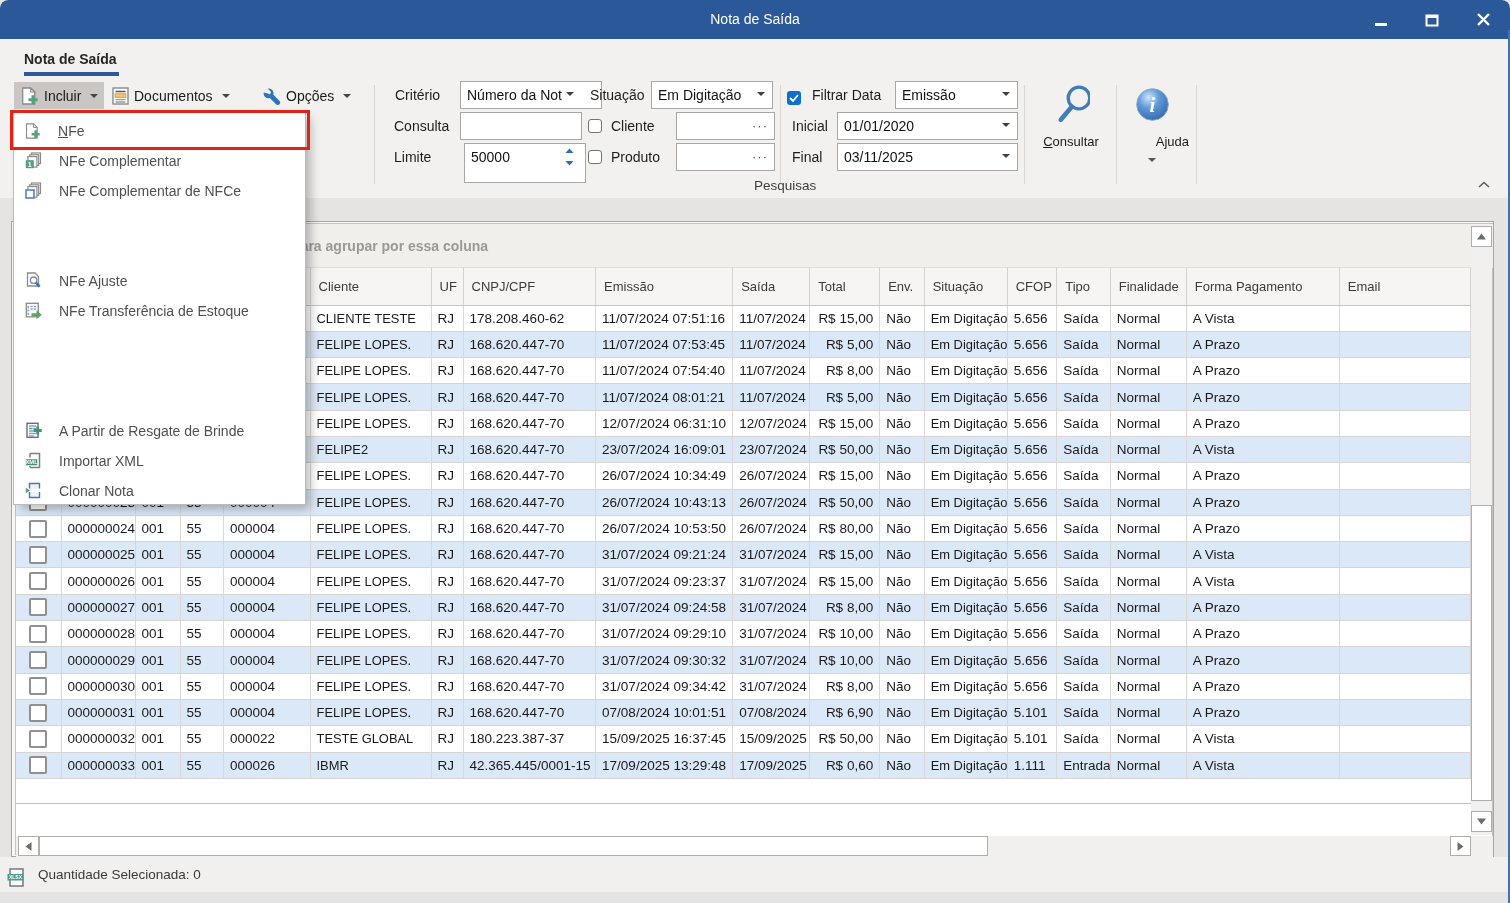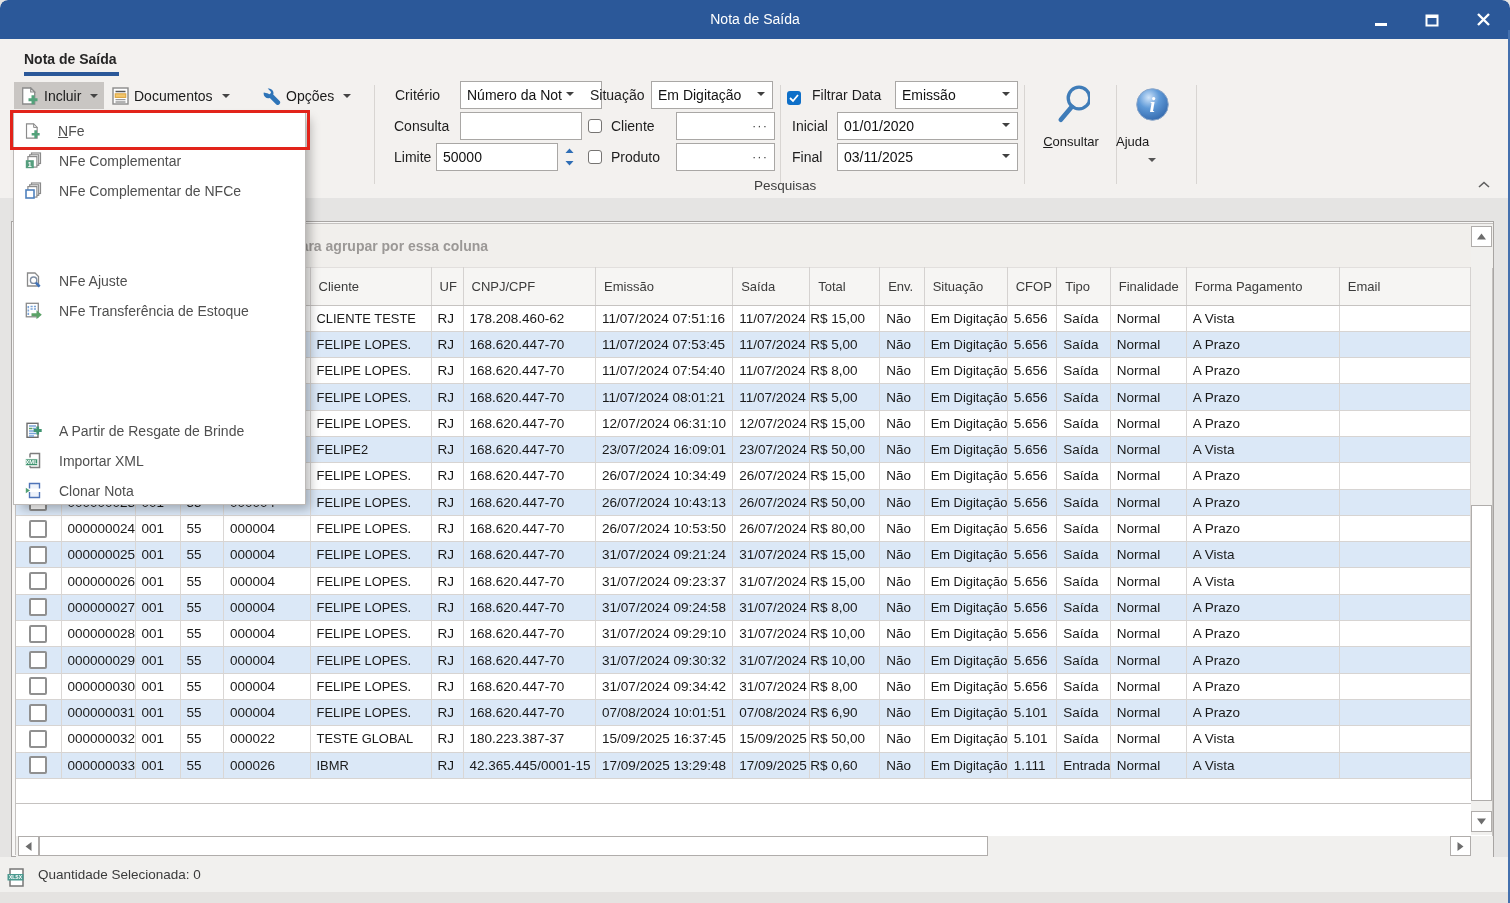--- a/index.html
+++ b/index.html
@@ -31,21 +31,21 @@
 #band{position:absolute;left:0;top:0;width:1477px;height:44px;background:#f1efec;overflow:hidden}
 #bandtxt{position:absolute;top:13.5px;font-size:14px;font-weight:bold;color:#9b9896;white-space:nowrap}
 table{border-collapse:collapse;table-layout:fixed;position:absolute;left:0px;top:43px;width:1455px}
 th{height:37.5px;background:#f6f5f3;font-size:13px;font-weight:normal;color:#3b3b3b;text-align:left;
  padding:0 0 0 8px;border-right:1px solid #d5d2d0;border-bottom:1px solid #c6c3c1;border-top:1px solid #e2dfdd;
  white-space:nowrap;overflow:hidden}
 td{height:26.3px;font-size:13.5px;color:#191919;padding:0 0 0 6px;border-right:1px solid #dad7d5;
  border-bottom:1px solid #d7d4d2;white-space:nowrap;overflow:hidden}
 tr.alt td{background:#dbe8f7}
 td:nth-child(6),td:nth-child(13){font-size:12.9px}
-td.r{text-align:left;padding:0 6px 0 0}
+td.r{text-align:right;padding:0 6px 0 0}
 .cbx{width:18px;height:18px;border:2px solid #909090;border-radius:2px;background:#fff;margin:0 auto}
 td.ck{padding:0;border-right:1px solid #dad7d5}
 .sb{background:#fff;border:1px solid #b0adab;position:absolute}
 .sbt{position:absolute;background:#f1f0ee}
 #menu{position:absolute;left:13px;top:111px;width:292.5px;height:393.5px;background:#fff;
  border:1px solid #bdbab8;box-shadow:6px 6px 10px -2px rgba(0,0,0,0.28)}
 .mi{position:absolute;left:0;width:290px;height:30px;display:flex;align-items:center;font-size:14px;color:#4f4f4f}
 .mi svg{margin:0 17px 0 11px;flex:none}
 #redbox{position:absolute;left:9.5px;top:110px;width:300px;height:40px;border:3.5px solid #e2231a}
 #status{position:absolute;left:0;top:857px;width:1508px;height:35px;background:#f1f0ee}
@@ -86,21 +86,21 @@
 <div class="vsep" style="left:1024px"></div>
 <div class="vsep" style="left:1116px"></div>
 <div class="vsep" style="left:1196px"></div>
 
 <div class="lbl" style="left:395px;top:81px">Critério</div>
 <div class="box" style="left:460px;top:81px;width:142px;height:28px">Número da Not</div>
 <div class="cbar" style="left:566px;top:92px"></div>
 <div class="lbl" style="left:394px;top:112px">Consulta</div>
 <div class="box" style="left:460px;top:112px;width:122px;height:28px"></div>
 <div class="lbl" style="left:394px;top:143px">Limite</div>
-<div class="box" style="left:436px;top:143px;width:122px;height:28px">50000</div>
+<div class="box" style="left:464px;top:143px;width:122px;height:40px">50000</div>
 <svg class="abs" style="left:564px;top:148px" width="11" height="18">
       <path d="M5.5 0.5 L9.5 5 H1.5 Z" fill="#2e6db5"></path>
       <path d="M5.5 17.5 L1.5 13 H9.5 Z" fill="#2e6db5"></path>
     </svg>
 <div class="lbl" style="left:590px;top:81px">Situação</div>
 <div class="box" style="left:651px;top:81px;width:122px;height:28px">Em Digitação</div>
 <div class="cbar" style="left:757px;top:92px"></div>
 <div class="ckb" style="left:587.5px;top:119px"></div>
 <div class="lbl" style="left:611px;top:112px">Cliente</div>
 <div class="box" style="left:676px;top:112px;width:99px;height:28px"></div>
@@ -133,21 +133,21 @@
  <defs>
         <radialGradient id="g1" cx="0.38" cy="0.28" r="0.85">
   <stop offset="0" stop-color="#cfe4fa"></stop>
           <stop offset="0.4" stop-color="#5f9ad8"></stop>
           <stop offset="1" stop-color="#2a5fa4"></stop>
  </radialGradient>
       </defs>
  <circle cx="17.5" cy="17.5" r="15.8" fill="url(#g1)" stroke="#8aa6c9" stroke-width="1"></circle>
  <text x="17.5" y="25" font-family="Liberation Serif,serif" font-weight="bold" font-style="italic" font-size="21px" fill="#fff" text-anchor="middle">i</text>
     </svg>
-<div class="abs" style="left:1116px;top:134px;width:73px;text-align:left;font-size:13px;color:#1a1a1a">Ajuda</div>
+<div class="abs" style="left:1116px;top:134px;width:73px;text-align:right;font-size:13px;color:#1a1a1a">Ajuda</div>
 <div class="cbar" style="left:1148px;top:158px;border-top-color:#555"></div>
 <div class="grptxt" style="left:754px;top:178px">Pesquisas</div>
 <svg class="abs" style="left:1477px;top:180px" width="14" height="9">
       <path d="M2 7 L7 2.5 L12 7" stroke="#5f5f5f" stroke-width="1.6" fill="none"></path>
     </svg>
 <div id="gap"></div>
 <div id="panel"></div>
 <div id="gridwrap">
 <div id="band">
         <div id="bandtxt" style="left:24px">Arraste um cabeçalho de coluna aqui para agrupar por essa coluna</div>

